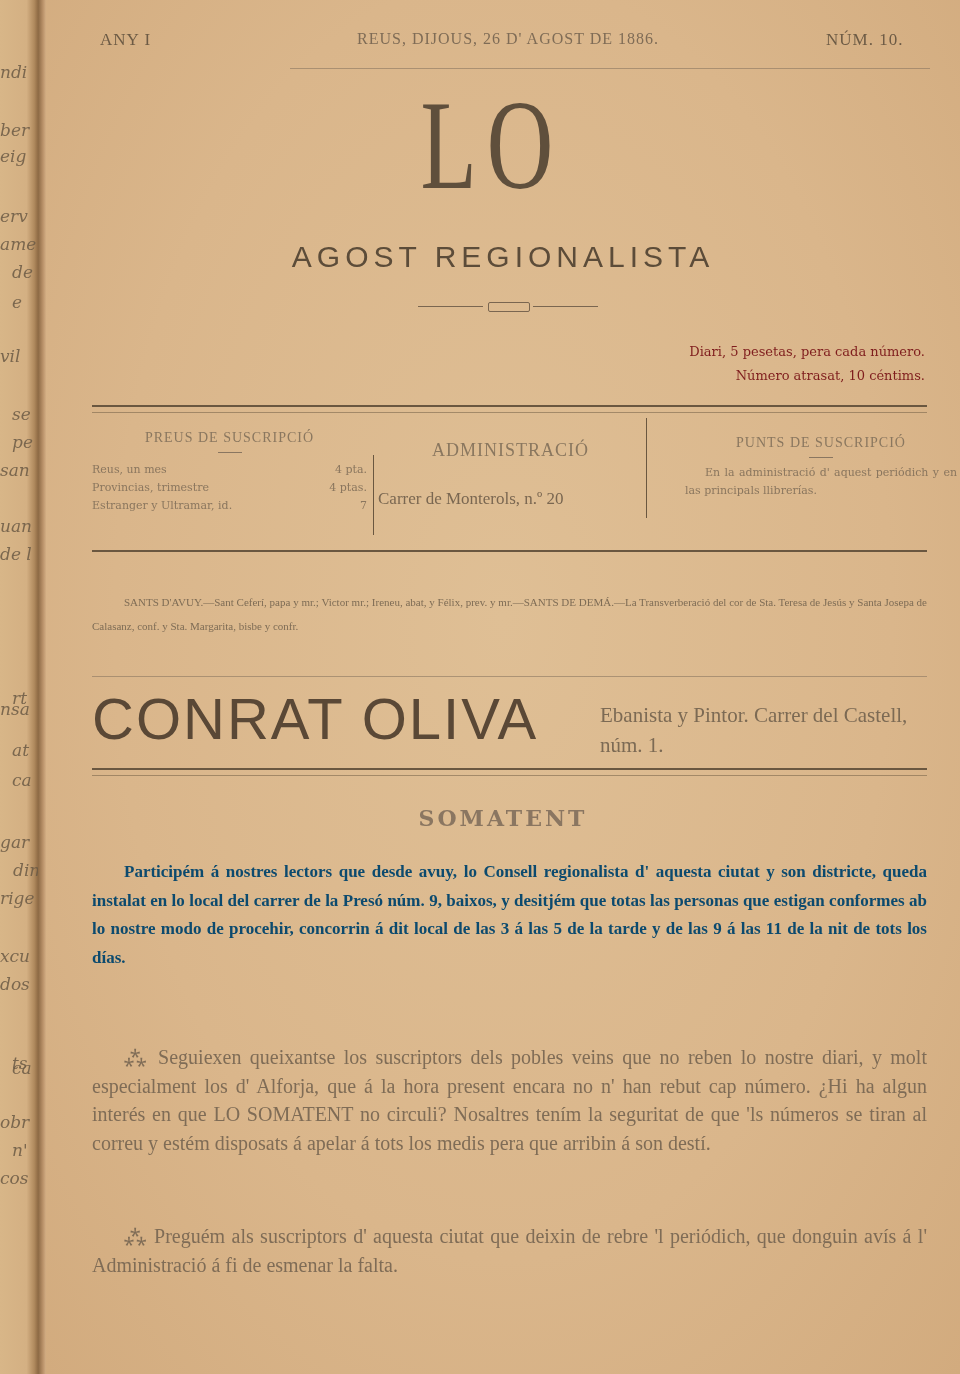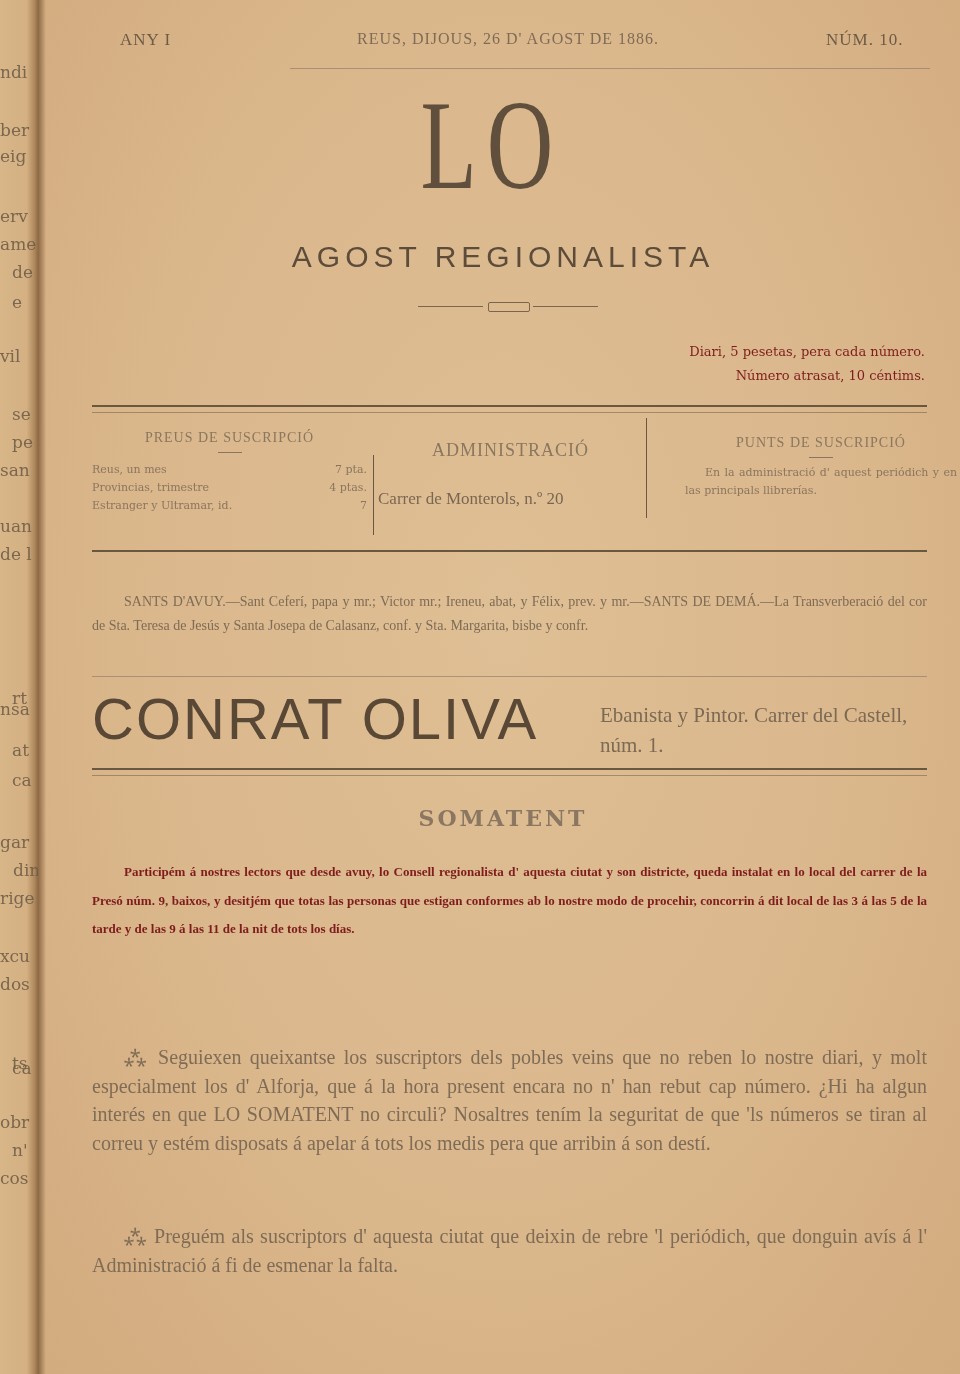--- a/index.html
+++ b/index.html
@@ -7,20 +7,21 @@
       width: 960px; height: 1374px; overflow: hidden;
       background: #d9b48a;
       position: relative;
       font-family: "DejaVu Serif", serif;
       color: #5a4a36;
     }
     .prev-page {
       position: absolute; left: 0; top: 0; width: 38px; height: 1374px;
       background: linear-gradient(90deg, #d8b688 0%, #d4b083 70%, #b08a5e 90%, #8f6b45 100%);
       overflow: hidden;
+      font-style: italic;
     }
     .prev-page .frag {
       position: absolute; left: 0; font-size: 17px; color: #6b5a45;
       font-family: "DejaVu Serif", serif; white-space: nowrap; opacity: 0.85;
     }
     .gutter {
       position: absolute; left: 38px; top: 0; width: 8px; height: 1374px;
       background: linear-gradient(90deg, #8a6843, #b89068 60%, #d3ae84);
     }
     .page {
@@ -42,32 +43,32 @@
     }
     .ornament { top: 300px; left: 418px; width: 180px; height: 12px; }
     .ornament .line { position: absolute; top: 6px; height: 1px; background: #7a6650; }
     .ornament .mid { position: absolute; top: 2px; left: 70px; width: 40px; height: 8px; border: 1px solid #7a6650; border-radius: 2px; }
     .price-note { left: 640px; width: 285px; text-align: right; font-size: 13px; line-height: 24px; color: #7f1d1d; }
     .rule { height: 0; border-top: 2px solid #6a5740; }
     .rule.thin { border-top-width: 1px; }
     .box-title { font-family: "Liberation Serif", serif; font-size: 14px; letter-spacing: 1px; color: #8a775f; text-align: center; }
     .small { font-size: 11px; color: #8a765e; }
     .vline { width: 0; border-left: 1px solid #6a5740; }
-    .saints { left: 92px; width: 835px; font-size: 14px; line-height: 24px; color: #7e6c55; text-align: justify; font-family: "Liberation Serif", serif; }
+    .saints { left: 92px; width: 835px; font-size: 11px; line-height: 24px; color: #7e6c55; text-align: justify; font-family: "Liberation Serif", serif; }
     .conrat {
       left: 92px; top: 684px; font-family: "Liberation Sans", sans-serif; font-size: 58px;
       letter-spacing: 2px; color: #5a4836; line-height: 70px;
     }
     .conrat-note { left: 600px; top: 700px; width: 330px; font-size: 21px; line-height: 30px; color: #7c6a54; font-family: "Liberation Serif", serif; }
     .section-title {
       top: 805px; left: 46px; width: 914px; text-align: center;
       font-family: "DejaVu Serif", serif; font-weight: bold; font-size: 22px; letter-spacing: 3px; color: #8a7661;
     }
     .para { left: 92px; width: 835px; text-align: justify; font-family: "Liberation Serif", serif; }
-    .para.bold { font-weight: bold; font-size: 13px; line-height: 28.5px; color: #7f1d1d; }
+    .para.bold { font-weight: bold; font-size: 17px; line-height: 28.5px; color: #0c4a6e; }
     .para.normal { font-size: 20px; line-height: 28.5px; color: #7f6c56; }
     .indent { text-indent: 32px; }
   </style>
 </head>
 <body>
 
 <div class="prev-page" id="prev-page">
     <div class="frag" style="top: 62px; left: 0px;">ndi</div>
     <div class="frag" style="top: 120px; left: 0px;">ber</div>
     <div class="frag" style="top: 146px; left: 0px;">eig</div>
@@ -93,21 +94,21 @@
     <div class="frag" style="top: 1030px; left: 12px; margin-top: 23px;">ts</div>
     <div class="frag" style="top: 1058px; left: 12px;">ca</div>
     <div class="frag" style="top: 1112px; left: 0px;">obr</div>
     <div class="frag" style="top: 1140px; left: 12px;">n'</div>
     <div class="frag" style="top: 1168px; left: 0px;">cos</div>
   </div>
 <div class="gutter"></div>
 
 <div class="page"></div>
 
-<div class="abs topline" style="left:100px;margin-left:20px;">ANY I</div>
+<div class="abs topline" style="left:100px;">ANY I</div>
 <div class="abs topline" style="left:312px; width:392px; text-align:center; font-size:16px; color:#7f6c56;">REUS, DIJOUS, 26 D' AGOST DE 1886.</div>
 <div class="abs topline" style="left:826px;">NÚM. 10.</div>
 <div class="abs" style="top:68px; left:290px; width:640px; height:0; border-top:1px solid #8a7660; opacity:0.6;"></div>
 
 <div class="abs masthead-wrap">
   <div class="abs masthead" style="left:46px; top:0;">LO SOMATENT</div>
 </div>
 <div class="abs subtitle">AGOST REGIONALISTA</div>
 
 <div class="abs ornament">
@@ -123,21 +124,21 @@
 <div class="abs rule thin" style="top:412px; left:92px; width:835px; opacity:0.5;"></div>
 <div class="abs vline" style="top:455px; left:373px; height:80px;"></div>
 <div class="abs vline" style="top:418px; left:646px; height:100px;"></div>
 <div class="abs rule" style="top:550px; left:92px; width:835px;"></div>
 
 <div class="abs" style="top:430px; left:92px; width:275px;">
   <div class="box-title">PREUS DE SUSCRIPCIÓ</div>
   <div style="width:24px; margin:6px auto 8px; border-top:1px solid #8a7660;"></div>
   <div class="small" style="display:flex; justify-content:space-between; line-height:18px;">
     <span>Reus, un mes</span>
-    <span>7 pta.</span>
+    <span>4 pta.</span>
   </div>
   <div class="small" style="display:flex; justify-content:space-between; line-height:18px;text-align:right;">
     <span>Provincias, trimestre</span>
     <span>4 ptas.</span>
   </div>
   <div class="small" style="display:flex; justify-content:space-between; line-height:18px;">
     <span>Estranger y Ultramar, id.</span>
     <span>7</span>
   </div>
 </div>

